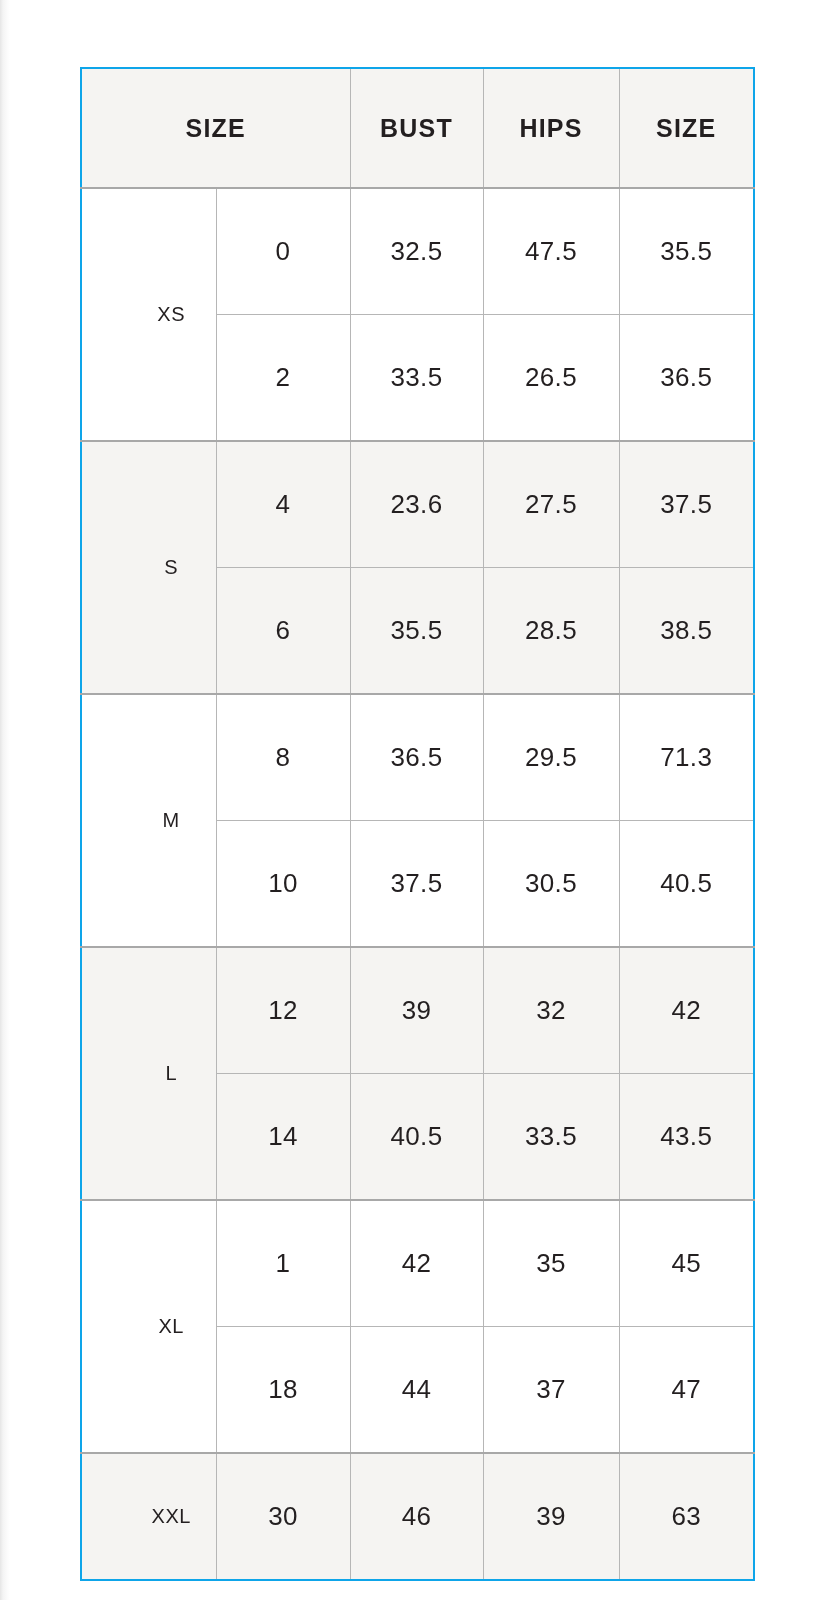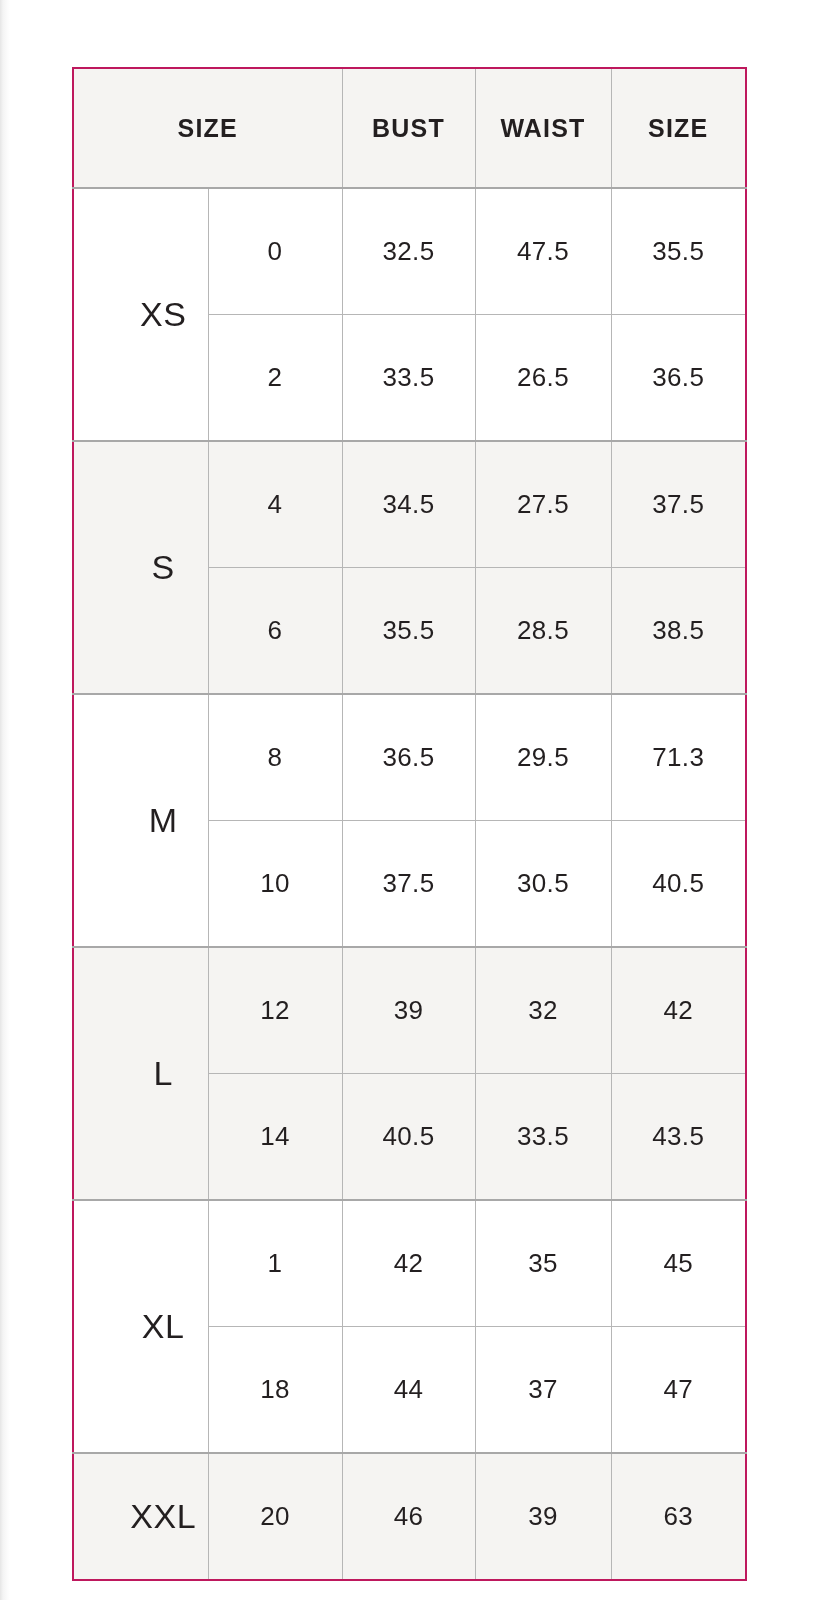--- a/index.html
+++ b/index.html
@@ -27,26 +27,26 @@
   .page {
     position: absolute;
     left: 0;
     top: 0;
     width: 833px;
     height: 1600px;
   }
 
   .size-table {
     position: absolute;
-    left: 72px;
+    left: 80px;
     top: 67px;
     width: 673px;
     border-collapse: collapse;
     table-layout: fixed;
-    border: 2px solid #be185d;
+    border: 2px solid #0ea5e9;
   }
 
   .size-table col.c-label  { width: 135px; }
   .size-table col.c-num    { width: 134px; }
   .size-table col.c-bust   { width: 133px; }
   .size-table col.c-waist  { width: 136px; }
   .size-table col.c-hips   { width: 135px; }
 
   .size-table th,
   .size-table td {
@@ -73,21 +73,21 @@
     letter-spacing: 0.4px;
   }
 
   tbody tr.band-light td { background: #ffffff; }
   tbody tr.band-grey  td { background: #f5f4f2; }
 
   
   tbody tr.group-start td { border-top: 2px solid #a8a8a8; }
 
   td.size-label {
-    font-size: 34px;
+    font-size: 20px;
     letter-spacing: 0.6px;
     padding-left: 45px;
   }
 </style>
 </head>
 <body>
 
 <div class="edge-band"></div>
 
 <div class="page">
@@ -98,21 +98,21 @@
       <col class="c-num">
       <col class="c-bust">
       <col class="c-waist">
       <col class="c-hips">
     </colgroup>
 
     <thead>
       <tr>
         <th colspan="2">SIZE</th>
         <th>BUST</th>
-        <th>WAIST</th>
+        <th>HIPS</th>
         <th>SIZE</th>
       </tr>
     </thead>
 
     <tbody id="table-body">
         <tr class="band-light group-start">
           <td class="size-label" rowspan="2">XS</td>
           <td>0</td>
           <td>32.5</td>
           <td>47.5</td>
@@ -120,21 +120,21 @@
         </tr>
         <tr class="band-light">
           <td>2</td>
           <td>33.5</td>
           <td>26.5</td>
           <td>36.5</td>
         </tr>
         <tr class="band-grey group-start">
           <td class="size-label" rowspan="2">S</td>
           <td>4</td>
-          <td>34.5</td>
+          <td>23.6</td>
           <td>27.5</td>
           <td>37.5</td>
         </tr>
         <tr class="band-grey">
           <td>6</td>
           <td>35.5</td>
           <td>28.5</td>
           <td>38.5</td>
         </tr>
         <tr class="band-light group-start">
@@ -171,21 +171,21 @@
           <td>45</td>
         </tr>
         <tr class="band-light">
           <td>18</td>
           <td>44</td>
           <td>37</td>
           <td>47</td>
         </tr>
         <tr class="band-grey group-start">
           <td class="size-label" rowspan="1">XXL</td>
-          <td>20</td>
+          <td>30</td>
           <td>46</td>
           <td>39</td>
           <td>63</td>
         </tr>
       </tbody>
   </table>
 
 </div>
 
 </body></html>

